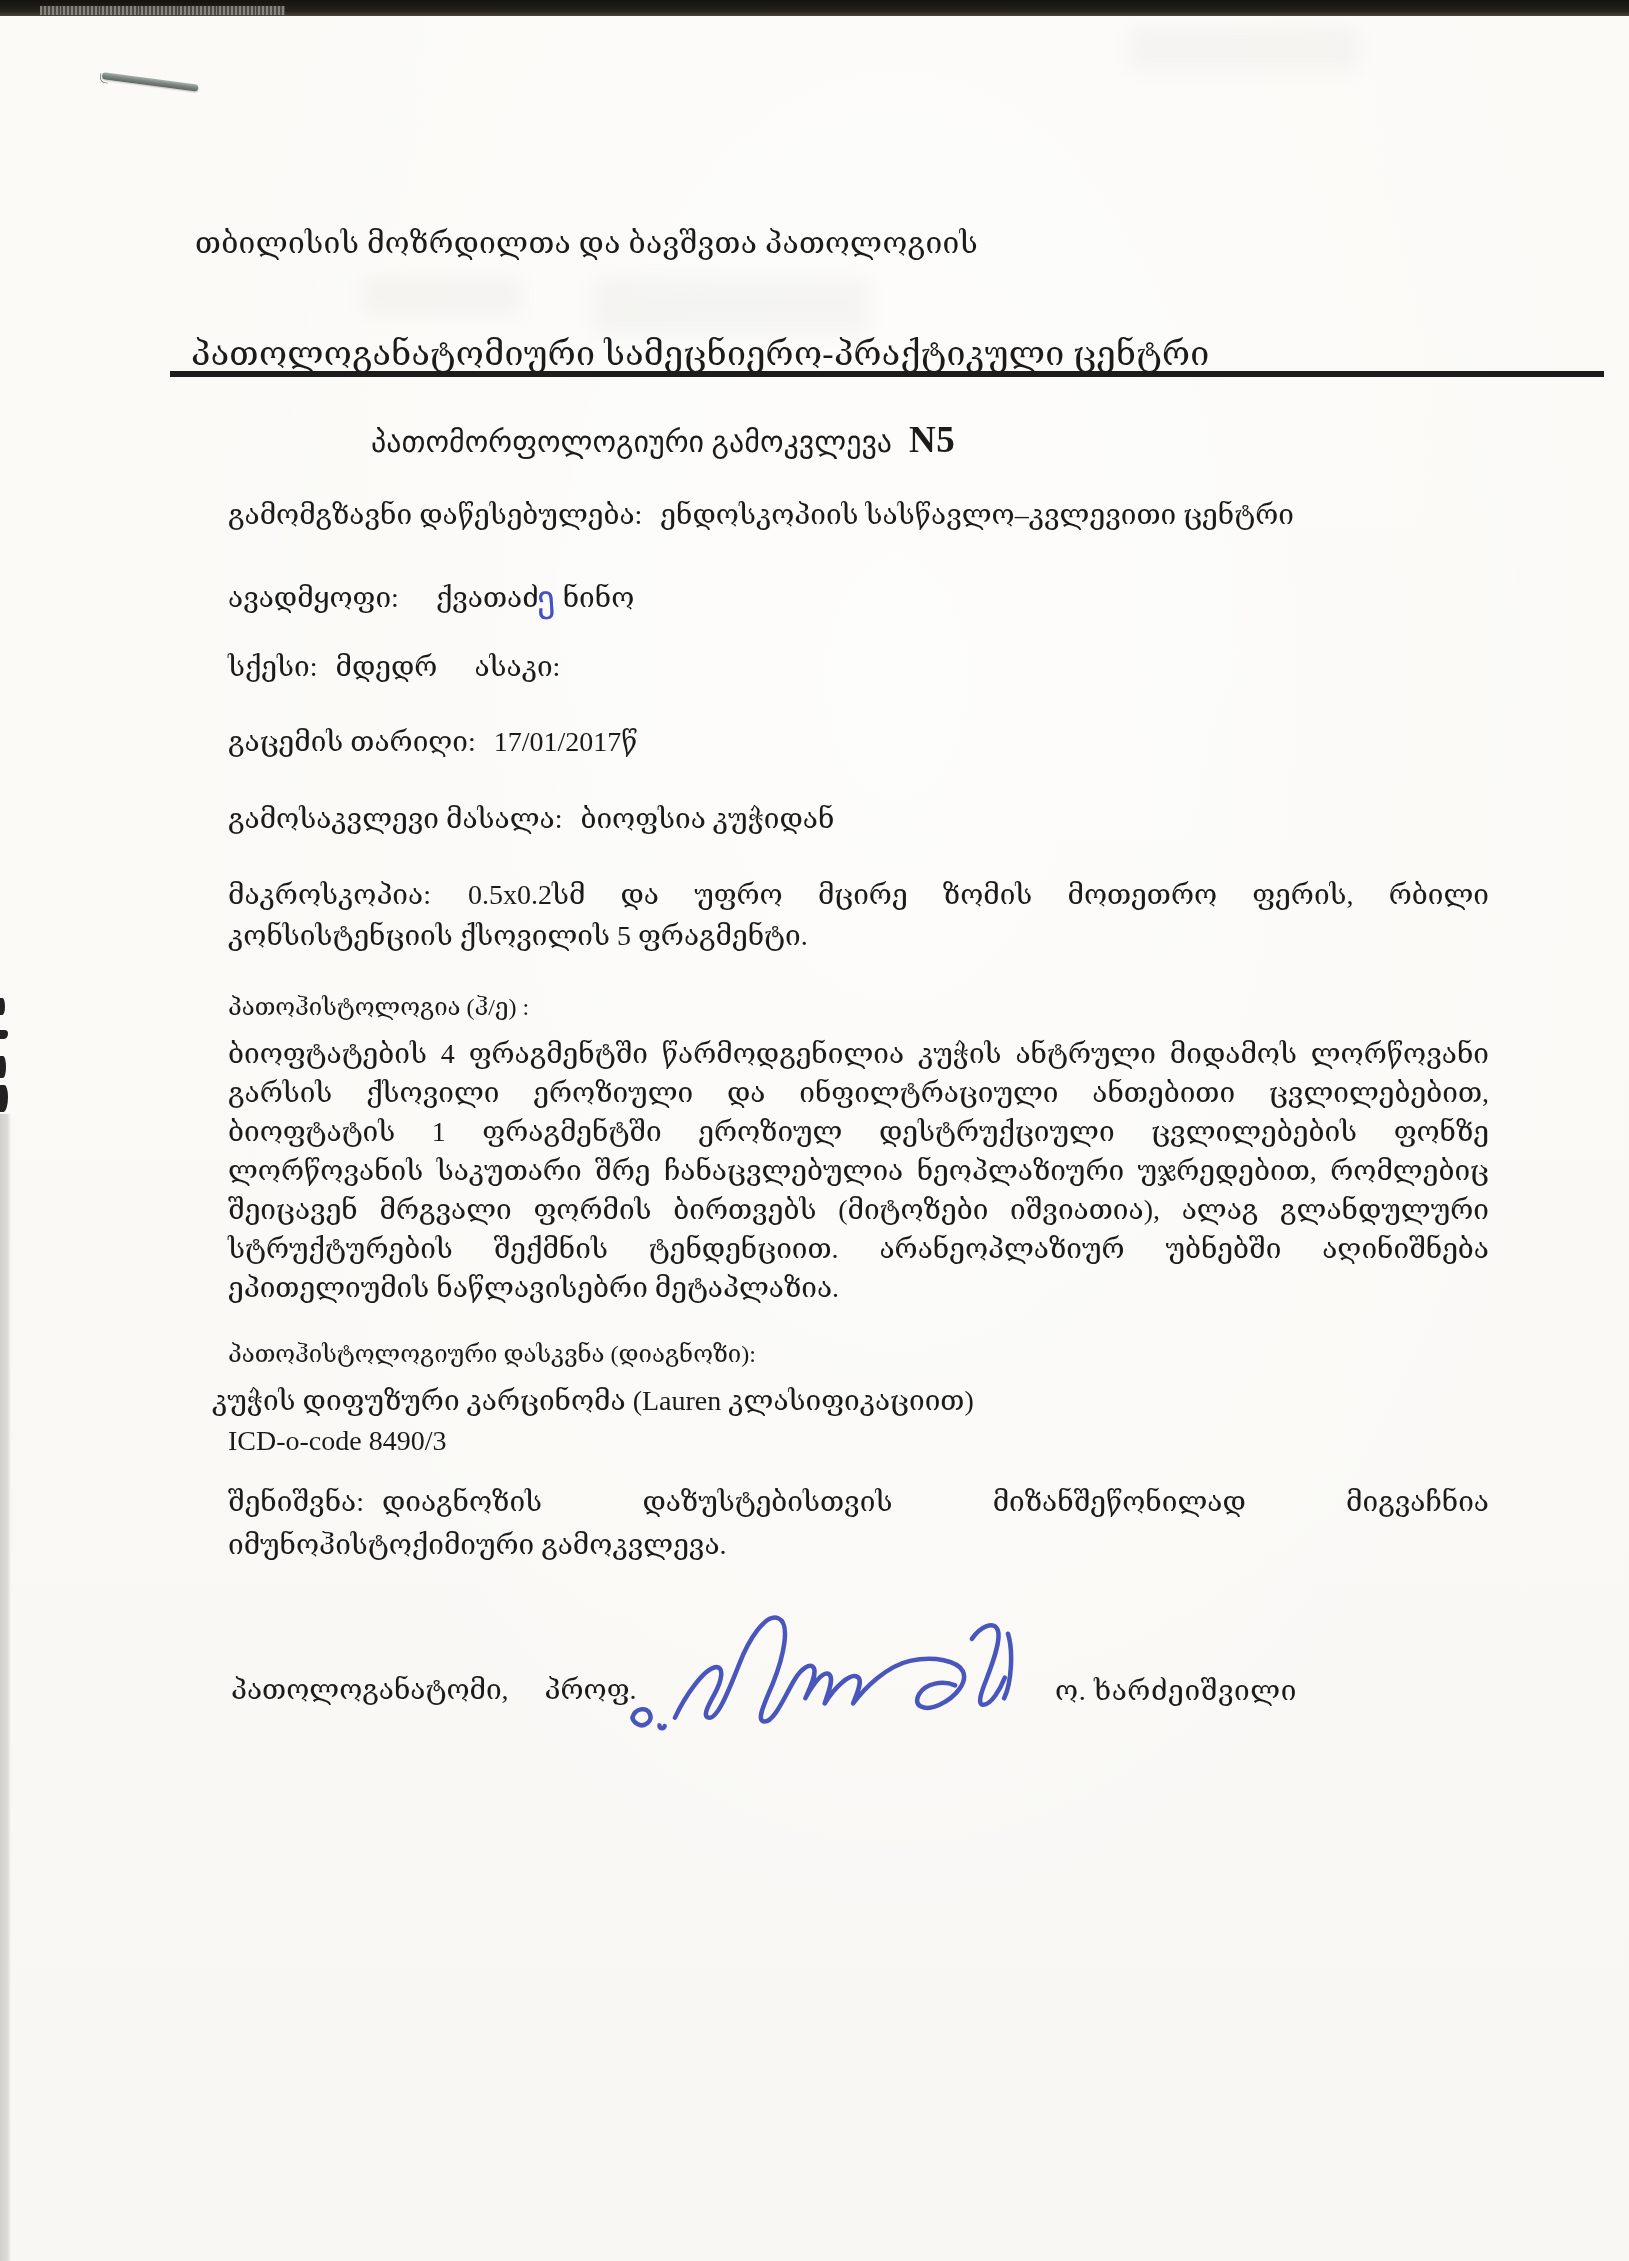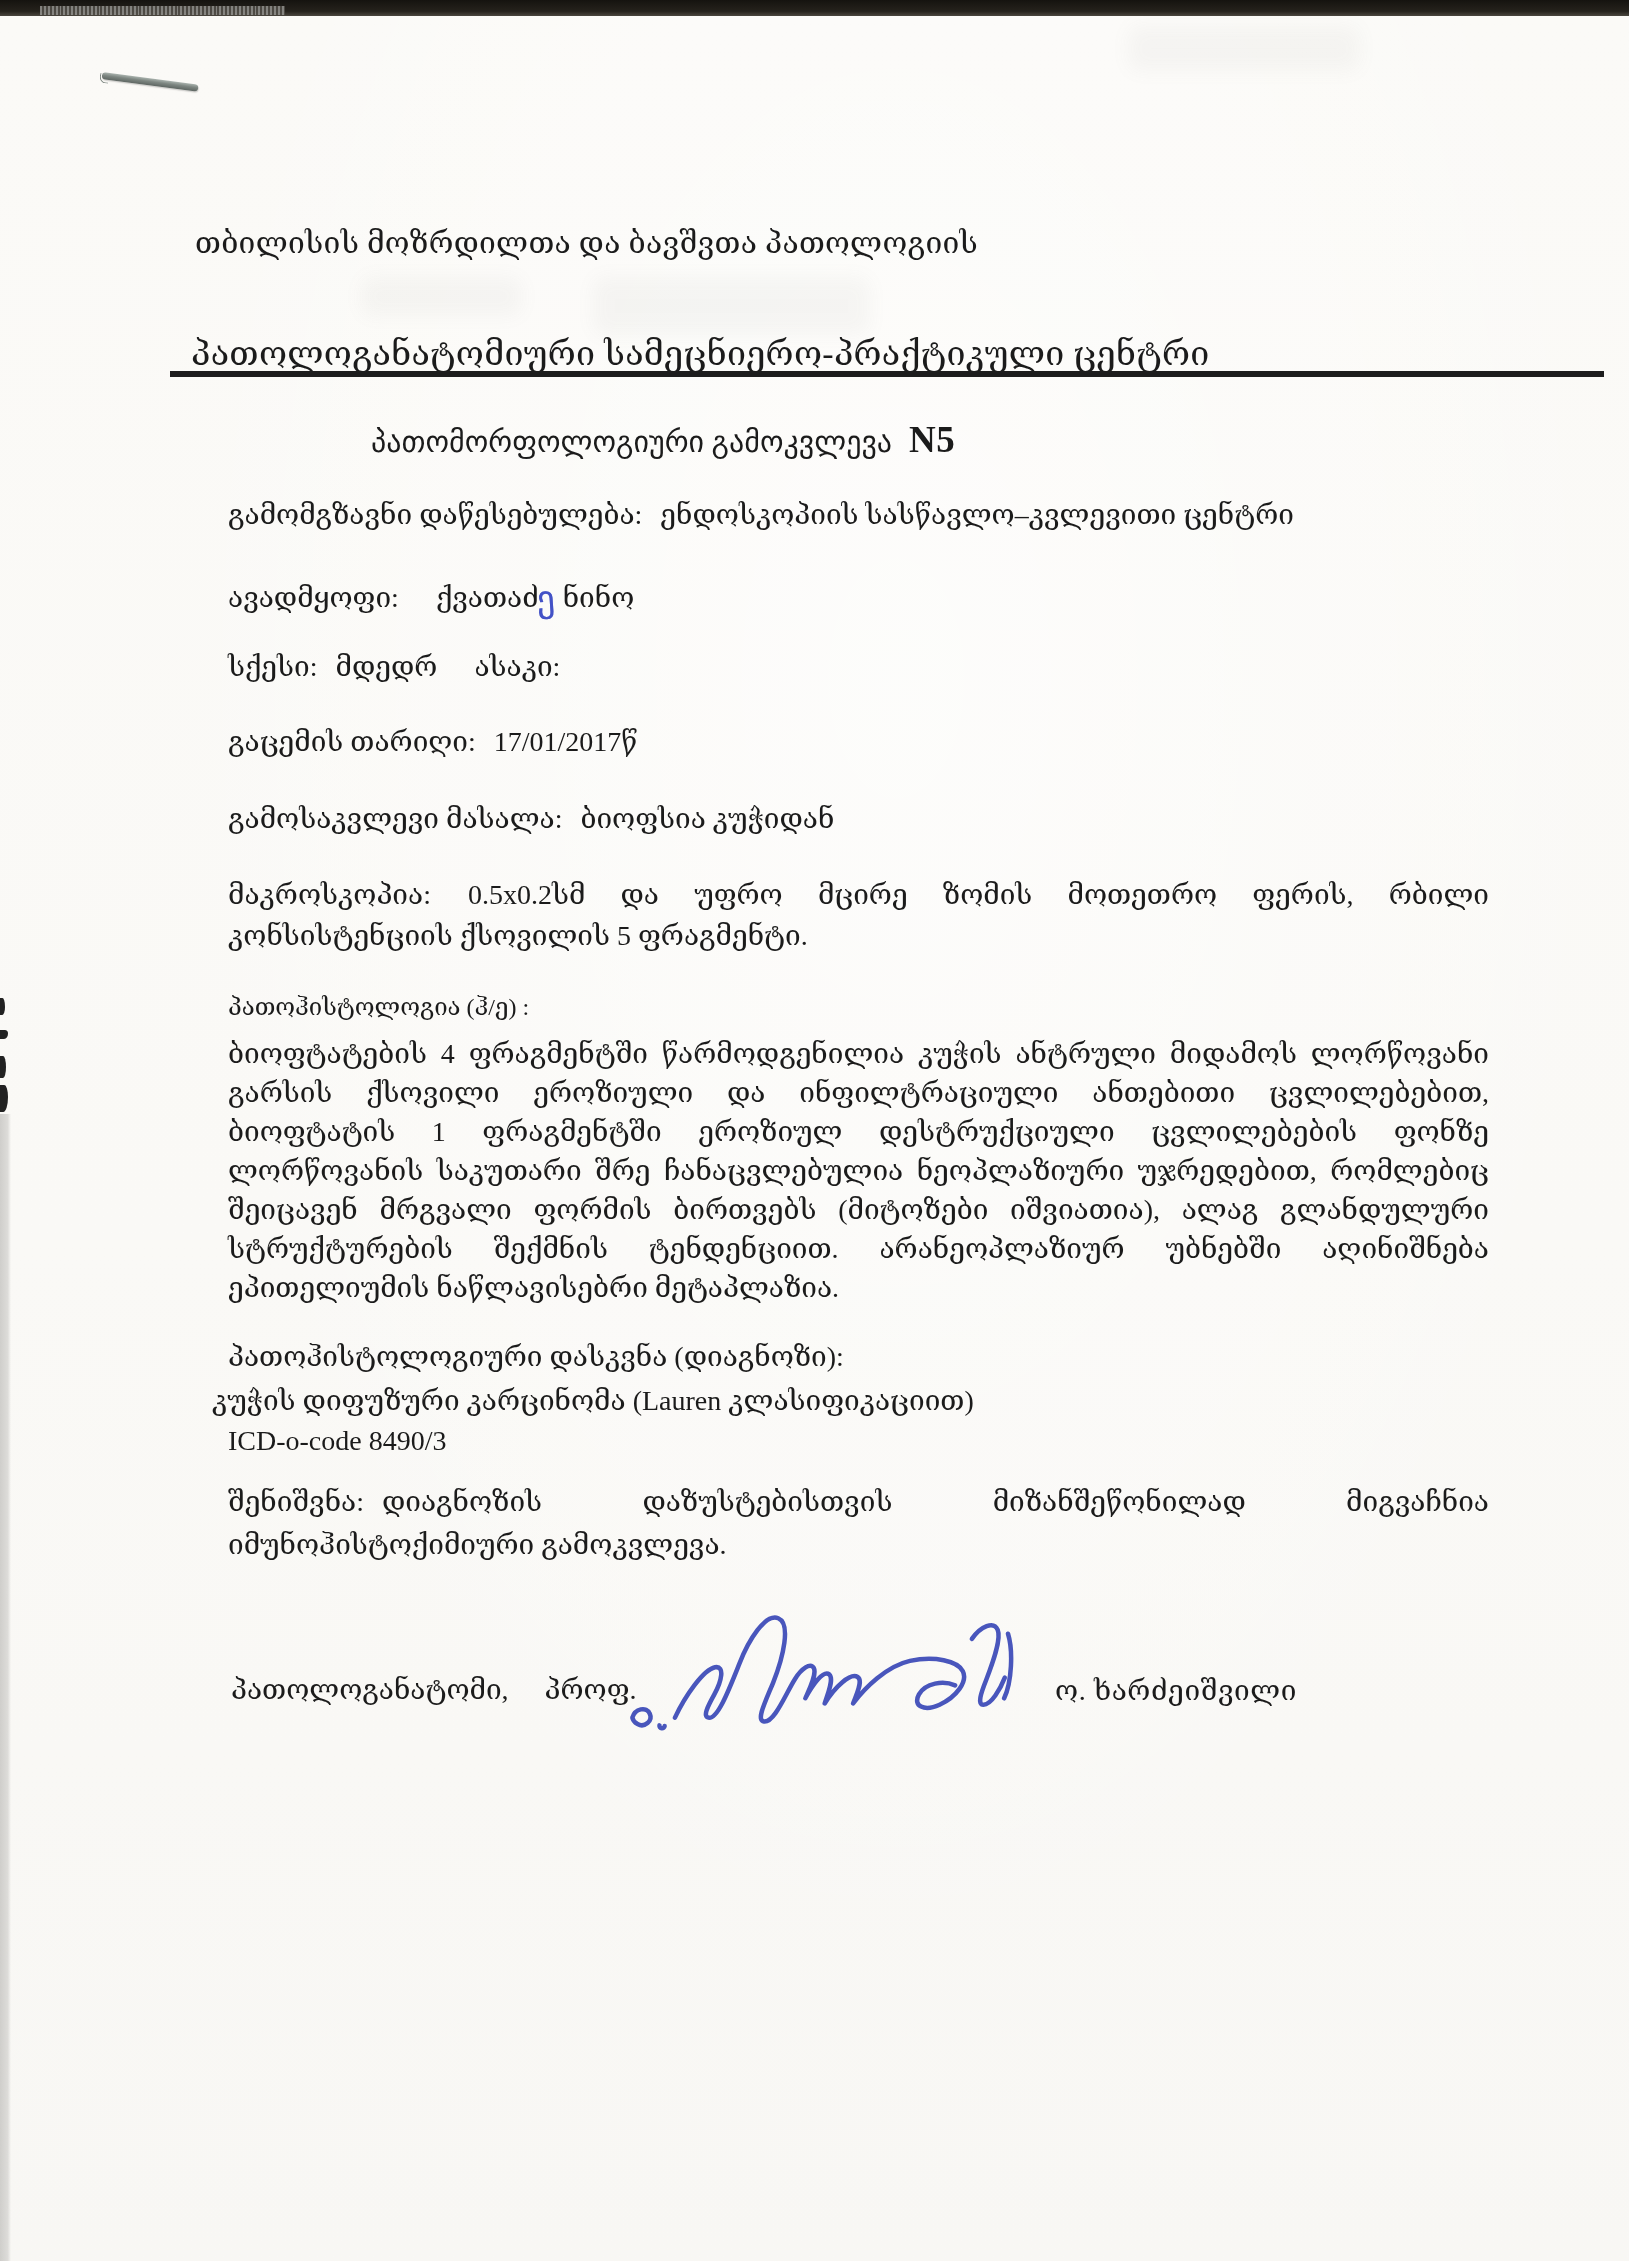--- a/index.html
+++ b/index.html
@@ -67,21 +67,21 @@
   .handwritten{
     color:#4352c6;font-size:36px;display:inline-block;
     transform:rotate(-4deg) translateY(3.9px);margin:0 1.3px 0 -2.6px;
     font-family:"DejaVu Sans",sans-serif;
     text-shadow:0 0 0.6px rgba(67,82,198,.6);
   }
   .block{position:absolute;left:228px;width:1261px;font-size:28px;line-height:41px;text-align:justify;white-space:normal;}
   .macro{top:874px;}
   .histo-label{left:228px;top:993px;font-size:24px;}
   .histo{top:1034px;line-height:39px;}
-  .concl-label{left:228px;top:1340px;font-size:28px;}
+  .concl-label{left:228px;top:1340px;font-size:24px;}
   .diag1{left:212px;top:1384px;font-size:28px;}
   .diag2{left:228px;top:1425px;font-size:28px;}
   .note{top:1480px;line-height:43px;}
   .sig-row{left:231px;top:1673px;font-size:28px;}
   .sig-prof{margin-left:36px;}
   .sig-name{left:1055px;top:1674px;font-size:28px;letter-spacing:0.6px;}
   .signature-svg{position:absolute;left:613px;top:1591px;width:426px;height:181px;}
 </style>
 </head>
 <body>

